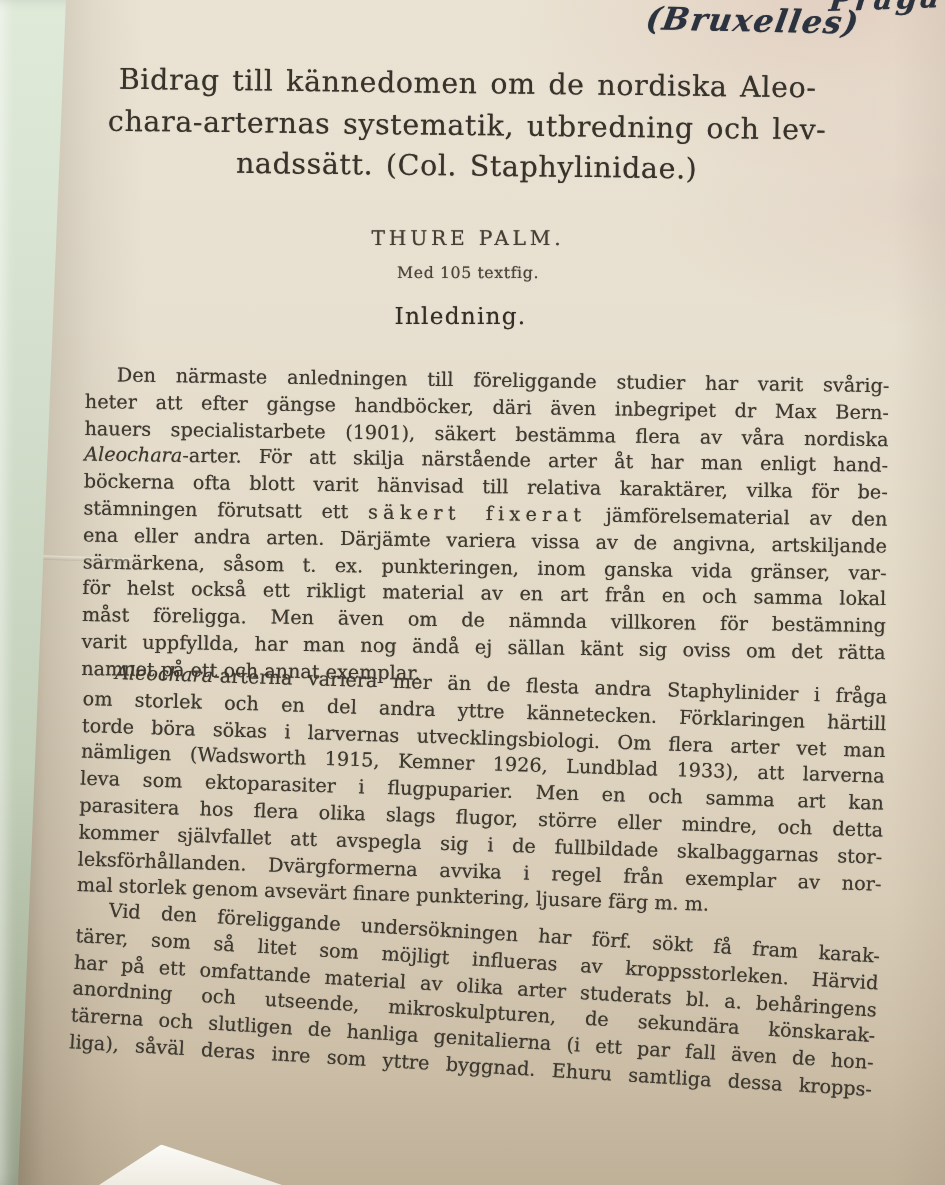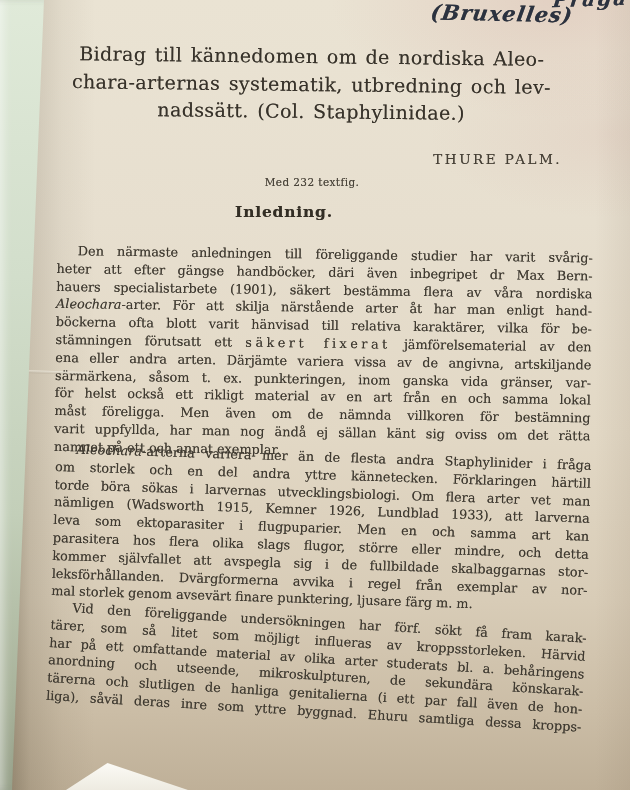--- a/index.html
+++ b/index.html
@@ -49,25 +49,25 @@
     transform:rotate(1.2deg) skewX(-8deg);letter-spacing:1px;
   }
   
   .print{color:#3e3930;text-shadow:0 0 .6px rgba(62,57,48,.65);}
   .title-block{
     position:absolute;left:62px;top:40px;width:500px;text-align:center;
     font-size:19px;line-height:27.5px;letter-spacing:.4px;word-spacing:2px;color:#37322a;
     transform:rotate(.7deg);transform-origin:0 0;
   }
   .av{position:absolute;left:62px;top:134px;width:500px;text-align:center;font-size:10px;letter-spacing:1px;color:#4a443a;}
-  .author{position:absolute;left:62px;top:151px;width:500px;text-align:right;font-size:13.5px;letter-spacing:2.5px;color:#453f35;}
+  .author{position:absolute;left:62px;top:151px;width:500px;text-align:center;font-size:13.5px;letter-spacing:2.5px;color:#453f35;}
   .fig-note{position:absolute;left:62px;top:176px;width:500px;text-align:center;font-size:10.5px;letter-spacing:.4px;color:#4a443a;}
   .section-heading{
-    position:absolute;left:34px;top:202px;width:500px;text-align:center;
-    font-size:15.5px;font-weight:bold;letter-spacing:.8px;color:#332e25;
+    position:absolute;left:57px;top:202px;width:500px;text-align:center;
+    font-size:15.5px;font-weight:normal;letter-spacing:.8px;color:#332e25;
   }
   .para{position:absolute;width:536px;font-size:12.8px;line-height:17.8px;transform-origin:0 0;}
   .p1{left:57px;top:242px;transform:rotate(.8deg);}
   .p2{left:56px;top:440px;transform:rotate(1.8deg);}
   .p3{left:52px;top:598px;transform:rotate(3.4deg);}
   .l{text-align:justify;text-align-last:justify;height:17.8px;overflow:visible;white-space:nowrap;}
   .l.last{text-align-last:left;}
   .l.indent{text-indent:21px;}
   .it{font-style:italic;}
   .sp{letter-spacing:3.5px;}
@@ -86,21 +86,21 @@
       <span class="hw-main">(Bruxelles)</span>
     </div>
 
     <div class="title-block">
       <div>Bidrag till kännedomen om de nordiska Aleo-</div>
       <div>chara-arternas systematik, utbredning och lev-</div>
       <div>nadssätt.  (Col. Staphylinidae.)</div>
     </div>
 
     <div class="author">THURE PALM.</div>
-    <div class="fig-note">Med 232 textfig.</div>
+    <div class="fig-note">Med 105 textfig.</div>
 
     <div class="section-heading">Inledning.</div>
 
     <div class="para p1">
       <div class="l indent">Den närmaste anledningen till föreliggande studier har varit svårig-</div>
       <div class="l">heter att efter gängse handböcker, däri även inbegripet dr Max Bern-</div>
       <div class="l">hauers specialistarbete (1901), säkert bestämma flera av våra nordiska</div>
       <div class="l"><span class="it">Aleochara</span><span>-arter. För att skilja närstående arter åt har man enligt hand-</span></div>
       <div class="l">böckerna ofta blott varit hänvisad till relativa karaktärer, vilka för be-</div>
       <div class="l"><span>stämningen förutsatt ett </span><span class="sp">säkert fixerat</span><span> jämförelsematerial av den</span></div>

